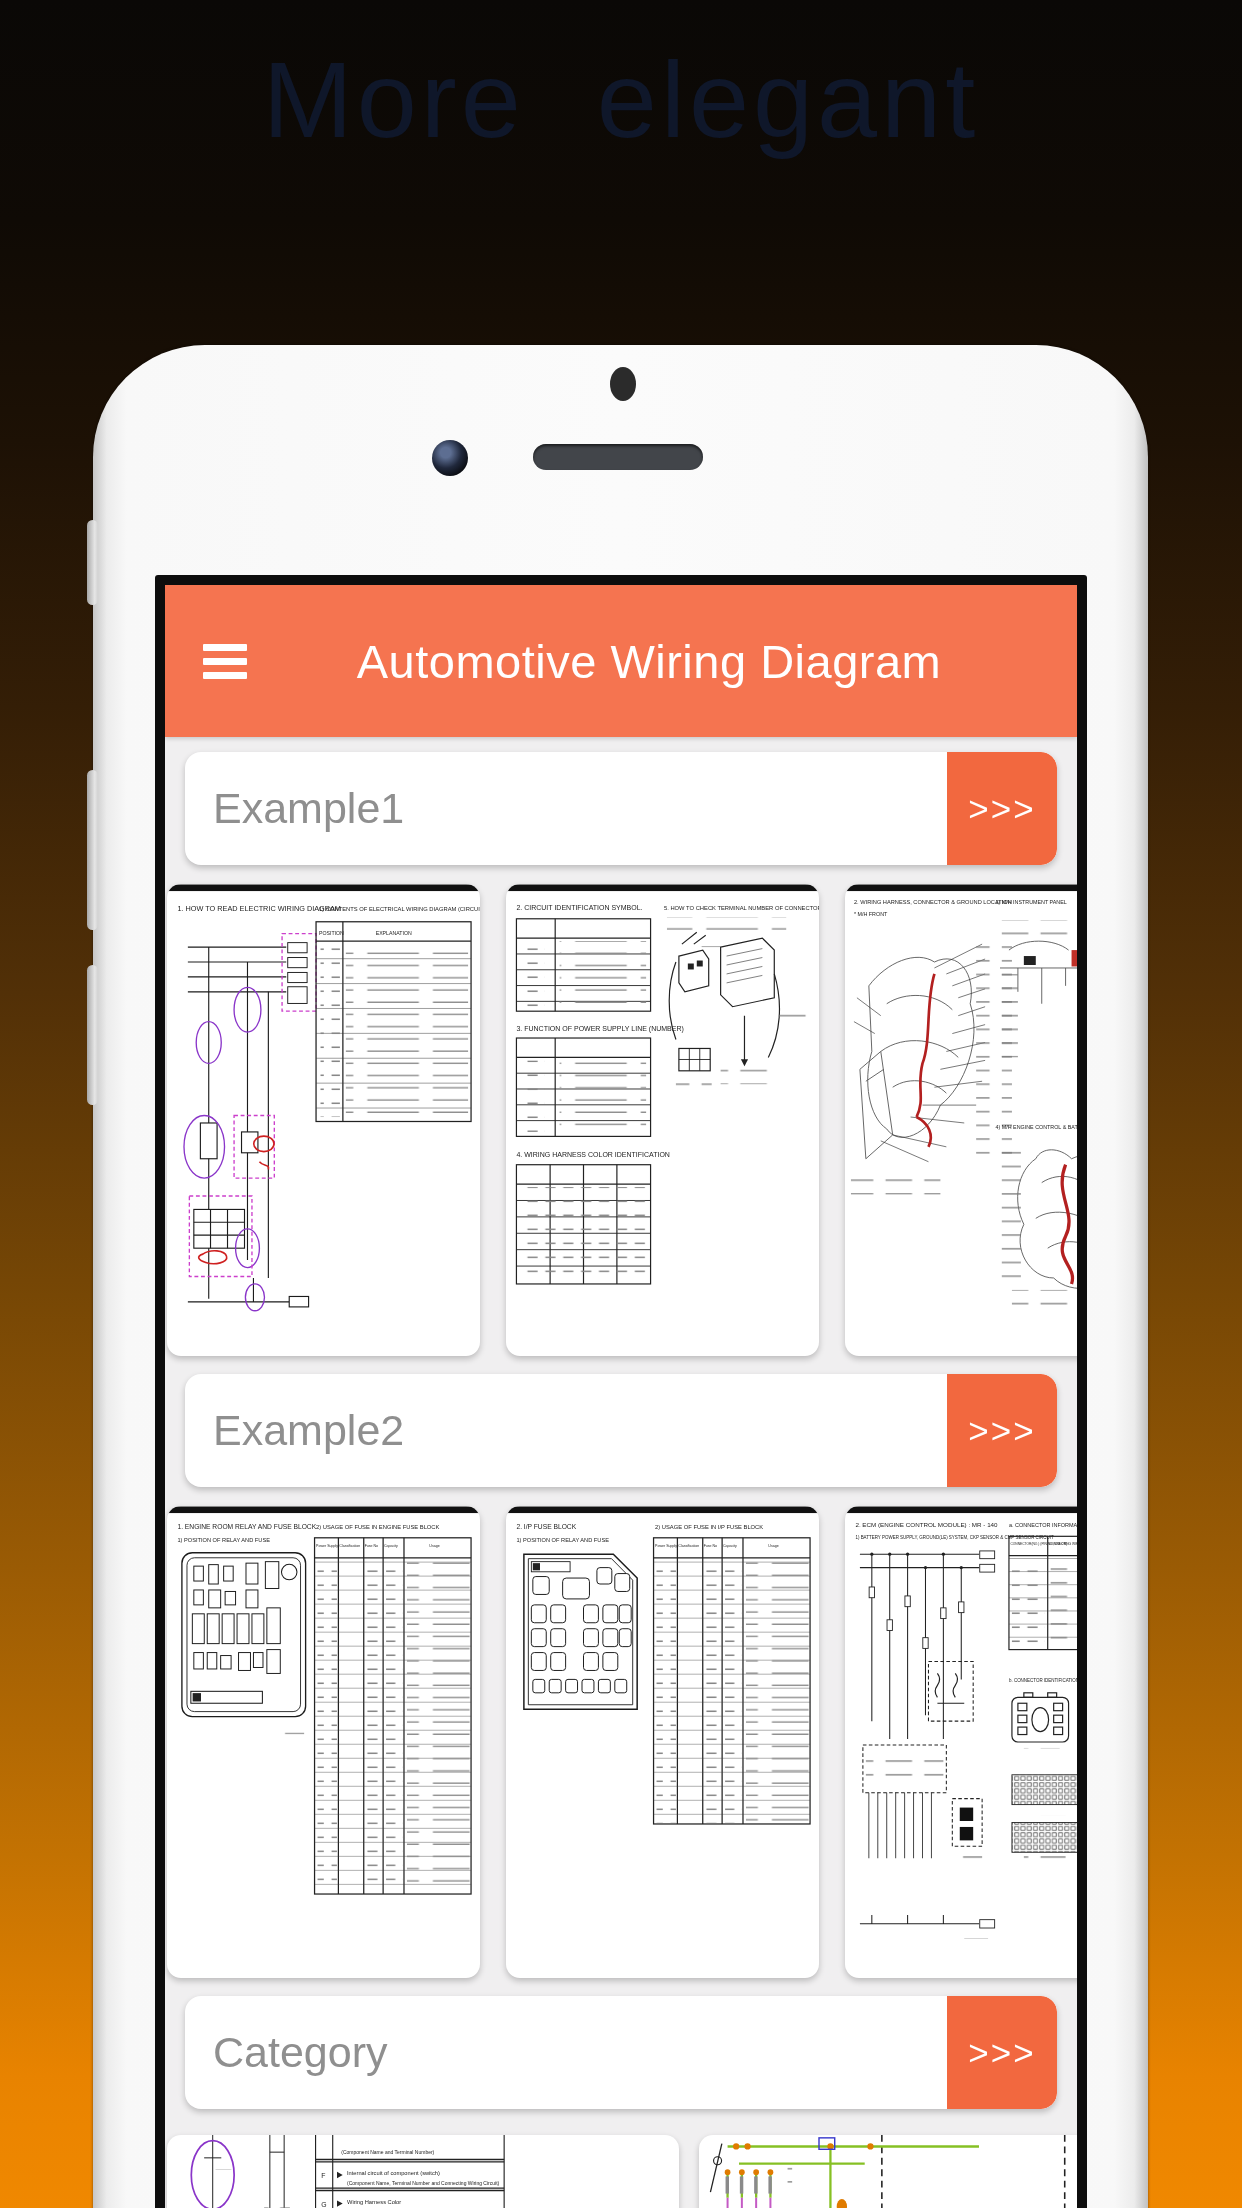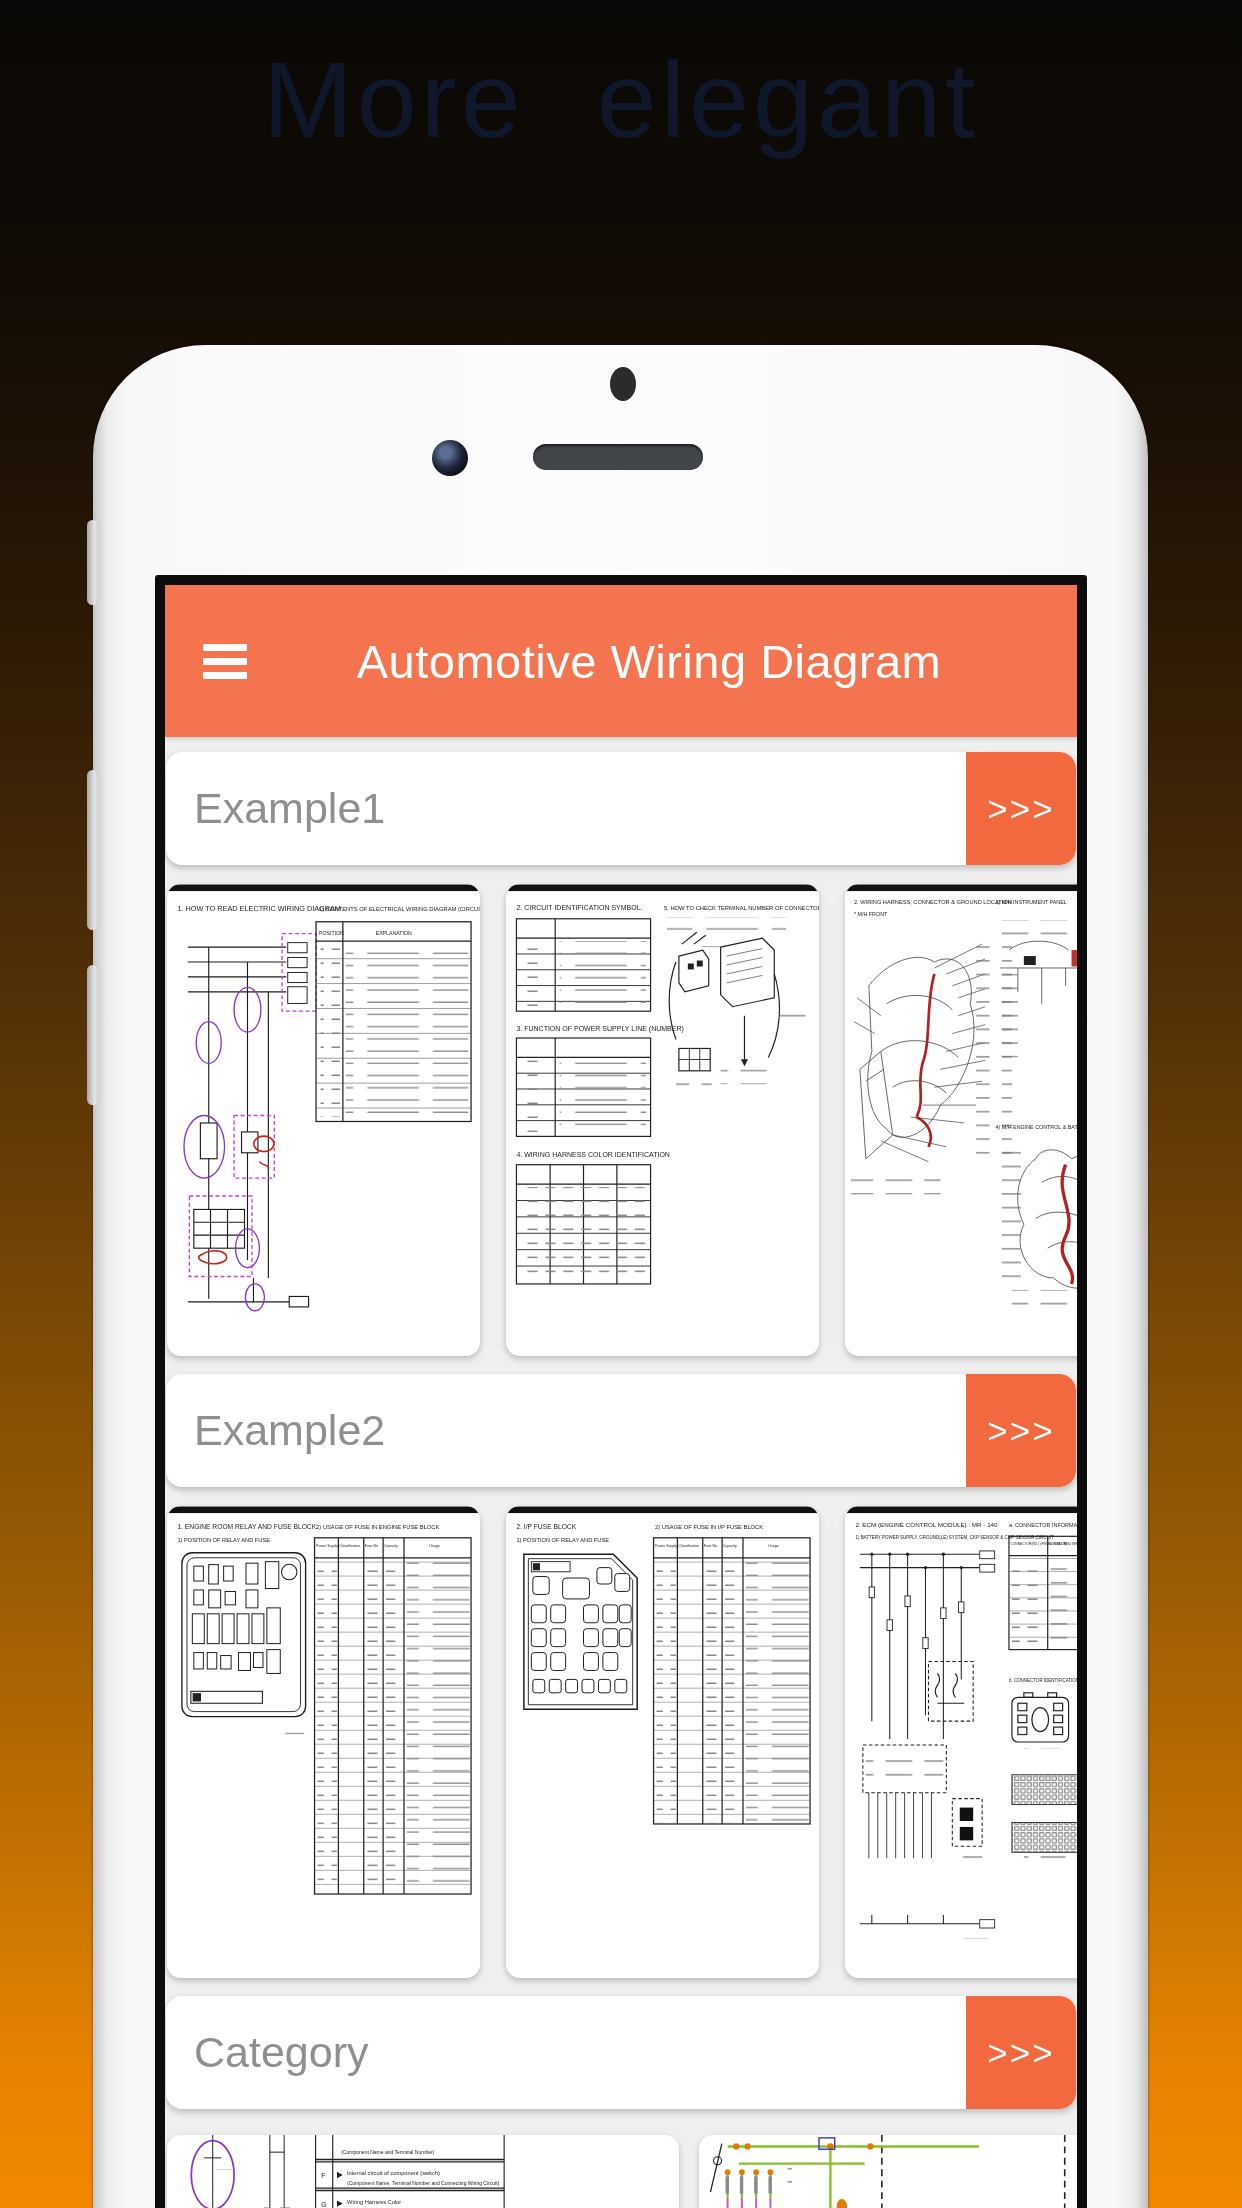--- a/index.html
+++ b/index.html
@@ -33,21 +33,21 @@
   
   .screen{
     position:absolute;left:62px;top:230px;width:932px;height:1750px;
     background:#0d0d0d;padding:10px;box-sizing:border-box;border-radius:3px;
   }
   .viewport{width:912px;height:100%;background:#f0eff0;overflow:hidden;position:relative;}
   .appbar{height:152px;background:#f57450;display:flex;align-items:center;box-shadow:0 2px 4px rgba(0,0,0,.15);}
   .burger{margin-left:38px;width:44px;cursor:pointer;}
   .burger div{height:7px;background:#fff;margin:7px 0;border-radius:1px;}
   .appbar-title{flex:1;text-align:center;color:#fff;font-size:47px;font-weight:400;margin-right:26px;letter-spacing:.5px;}
-  .row-card{margin:0 1px;height:113px;background:#fff;border-radius:16px;display:flex;
+  .row-card{margin:0 20px;height:113px;background:#fff;border-radius:16px;display:flex;
     box-shadow:0 3px 6px rgba(0,0,0,.22);overflow:hidden;}
   .row-label{flex:1;font-size:43px;color:#8f8f8f;display:flex;align-items:center;padding-left:28px;}
   .row-btn{width:110px;background:#f2683f;border-radius:0 16px 16px 0;color:#fff;display:flex;
     align-items:center;justify-content:center;font-size:35px;letter-spacing:2px;font-weight:400;cursor:pointer;}
   .mt15{margin-top:15px;}.mt18{margin-top:18px;}
   .thumb-row{display:flex;gap:26px;margin:19px 0 9px 2px;}
   .thumb-row3{display:flex;gap:20px;margin:26px 0 0 2px;}
   .thumb{width:313px;height:472px;background:#fff;border-radius:14px;flex:none;
     box-shadow:0 3px 6px rgba(0,0,0,.22);overflow:hidden;}
   .thumb-wide{width:512px;height:400px;background:#fff;border-radius:14px;flex:none;

